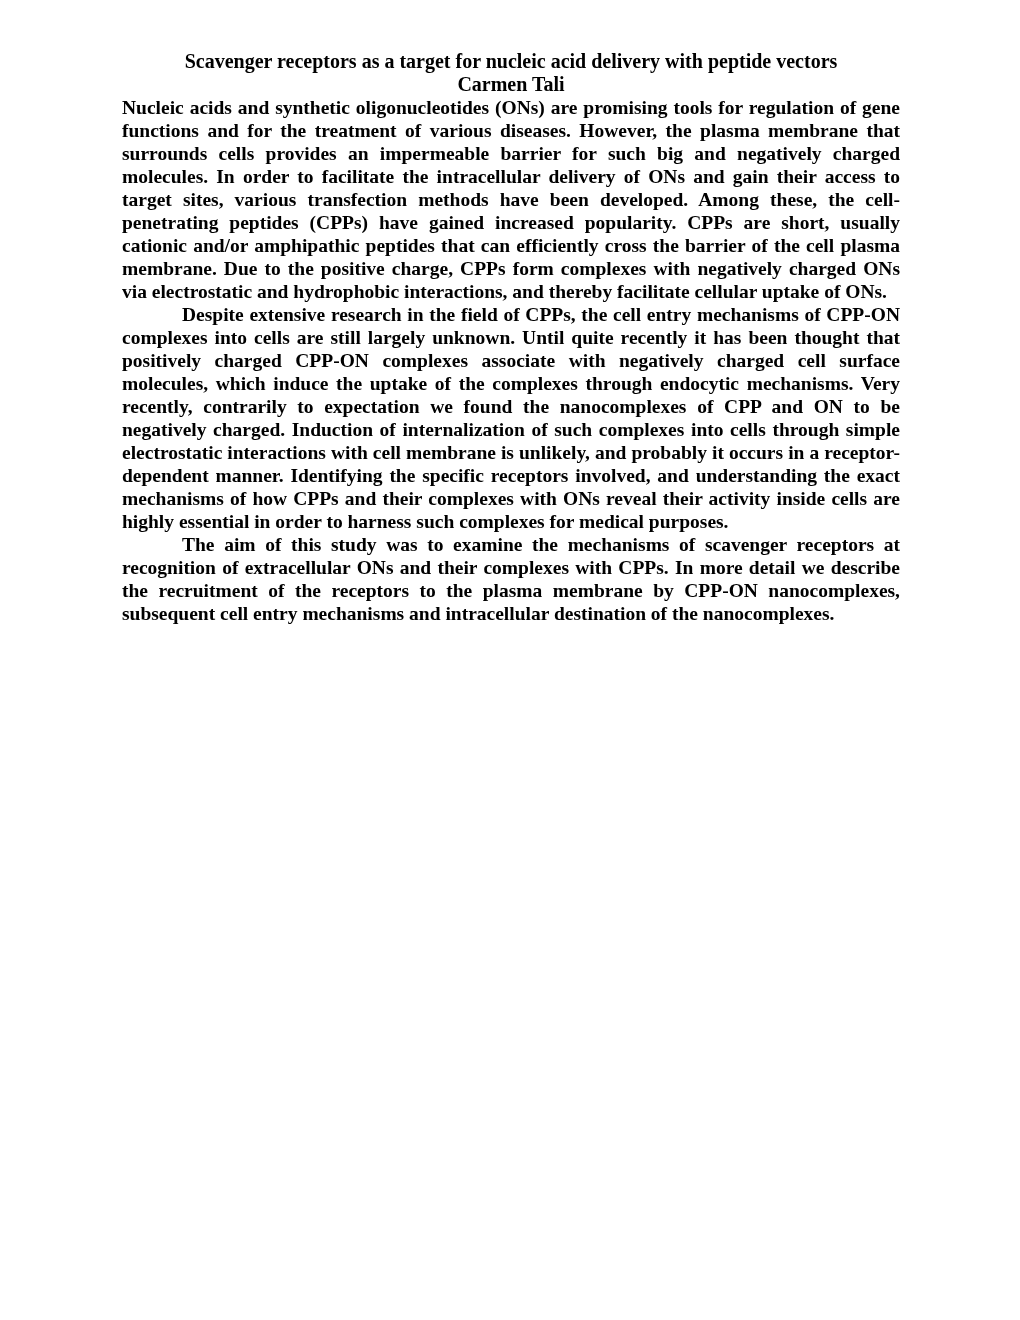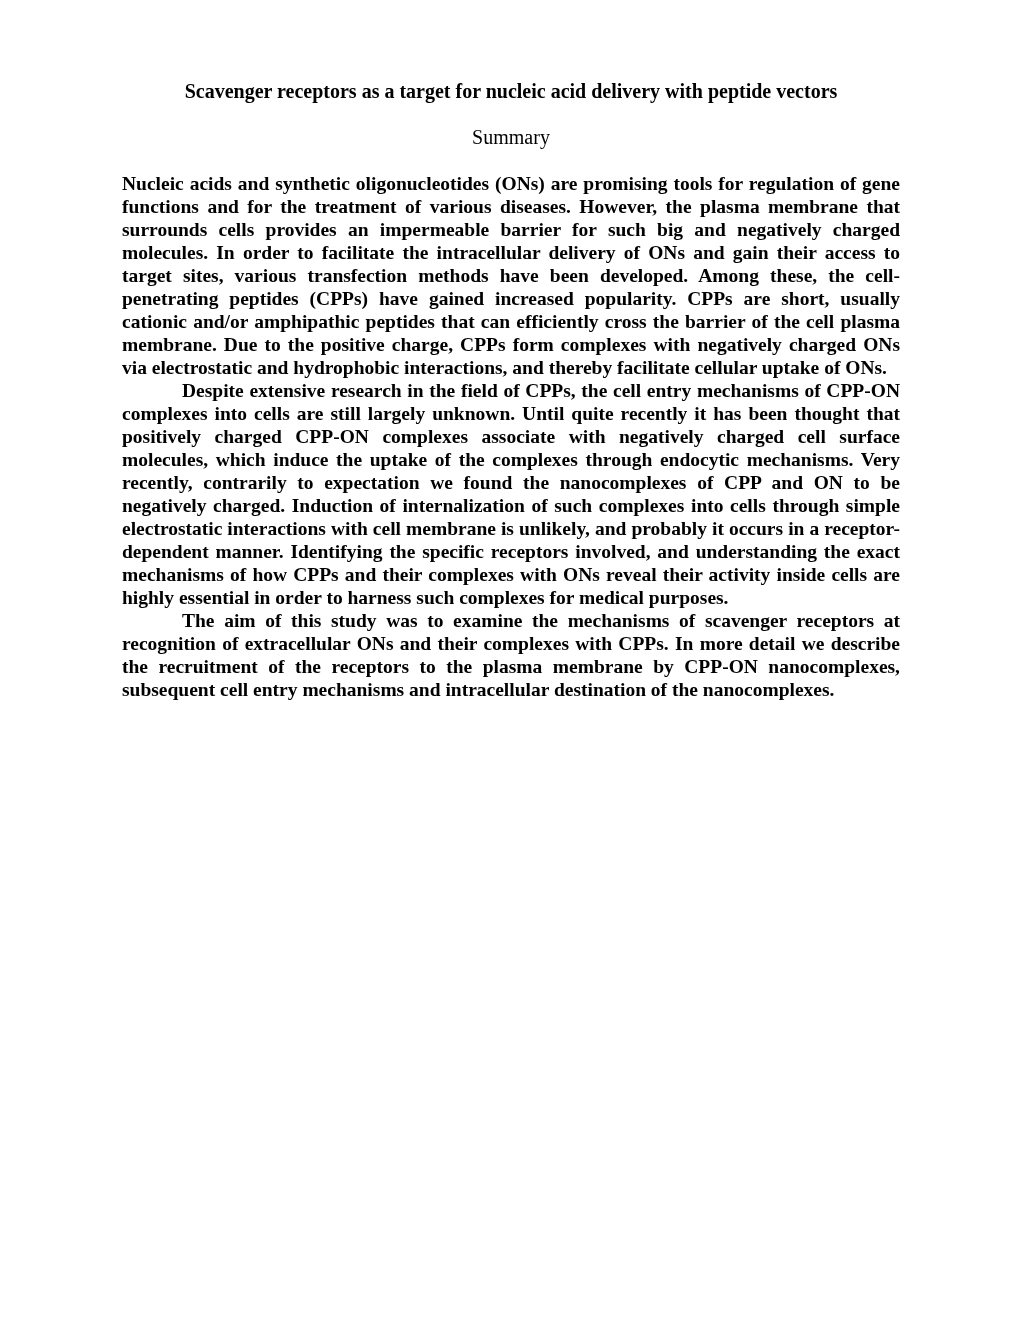--- a/index.html
+++ b/index.html
@@ -12,21 +12,21 @@
     height: 1320px;
     font-family: "Liberation Serif", "DejaVu Serif", serif;
     color: #000000;
     position: relative;
     overflow: hidden;
   }
   .page {
     box-sizing: border-box;
     width: 1020px;
     height: 1144px;
-    padding: 80px 120px 80px 122px;
+    padding: 50px 120px 80px 122px;
     background: #ffffff;
   }
   .doc-title {
     font-size: 20px;
     line-height: 23px;
     font-weight: bold;
     text-align: center;
     margin: 0;
   }
   .doc-author {
@@ -52,17 +52,17 @@
   }
   .para.indented {
     text-indent: 60px;
   }
 </style>
 </head>
 <body>
 
 <div class="page">
   <p class="doc-title">Scavenger receptors as a target for nucleic acid delivery with peptide vectors</p>
-  <p class="section-heading">Summary</p>
+  <p class="doc-author">Carmen Tali</p>
   <p class="para">Nucleic acids and synthetic oligonucleotides (ONs) are promising tools for regulation of gene functions and for the treatment of various diseases. However, the plasma membrane that surrounds cells provides an impermeable barrier for such big and negatively charged molecules. In order to facilitate the intracellular delivery of ONs and gain their access to target sites, various transfection methods have been developed. Among these, the cell-penetrating peptides (CPPs) have gained increased popularity. CPPs are short, usually cationic and/or amphipathic peptides that can efficiently cross the barrier of the cell plasma membrane. Due to the positive charge, CPPs form complexes with negatively charged ONs via electrostatic and hydrophobic interactions, and thereby facilitate cellular uptake of ONs.</p>
   <p class="para indented">Despite extensive research in the field of CPPs, the cell entry mechanisms of CPP-ON complexes into cells are still largely unknown. Until quite recently it has been thought that positively charged CPP-ON complexes associate with negatively charged cell surface molecules, which induce the uptake of the complexes through endocytic mechanisms. Very recently, contrarily to expectation we found the nanocomplexes of CPP and ON to be negatively charged. Induction of internalization of such complexes into cells through simple electrostatic interactions with cell membrane is unlikely, and probably it occurs in a receptor-dependent manner. Identifying the specific receptors involved, and understanding the exact mechanisms of how CPPs and their complexes with ONs reveal their activity inside cells are highly essential in order to harness such complexes for medical purposes.</p>
   <p class="para indented">The aim of this study was to examine the mechanisms of scavenger receptors at recognition of extracellular ONs and their complexes with CPPs. In more detail we describe the recruitment of the receptors to the plasma membrane by CPP-ON nanocomplexes, subsequent cell entry mechanisms and intracellular destination of the nanocomplexes.</p>
 </div>
 
 </body></html>

